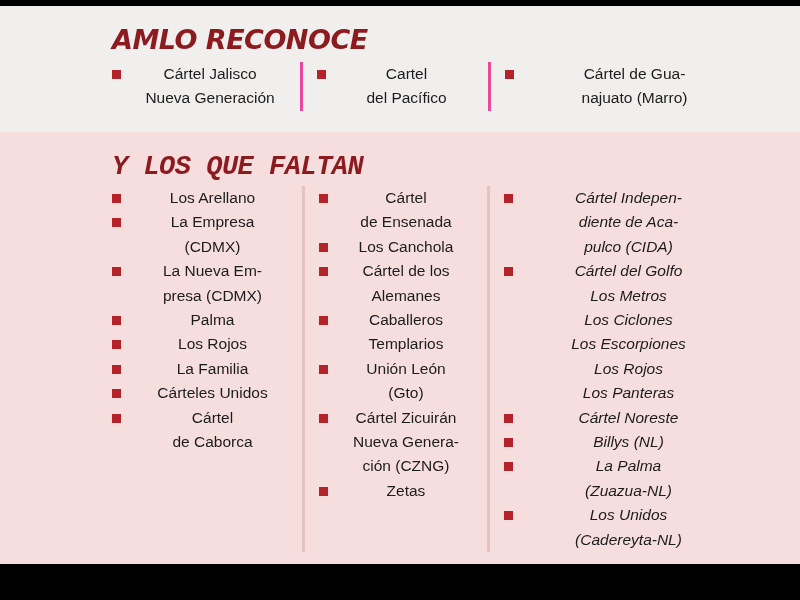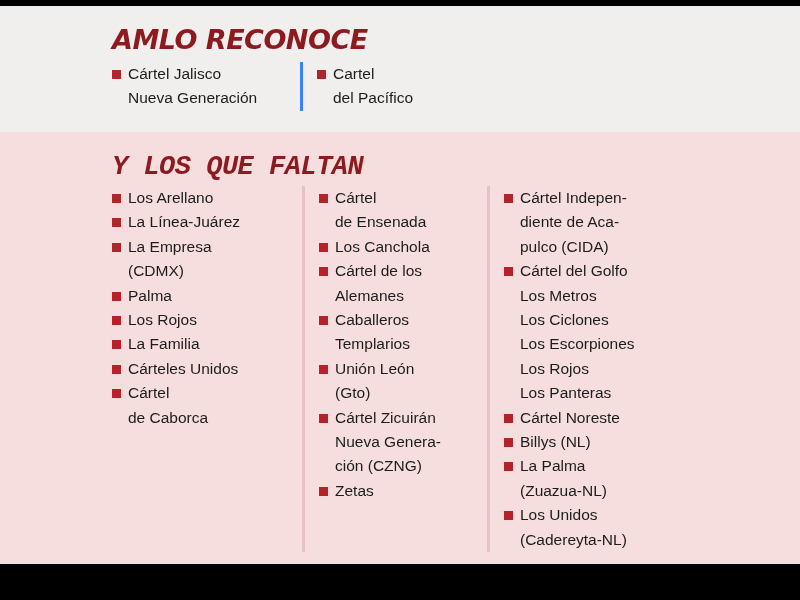--- a/index.html
+++ b/index.html
@@ -9,20 +9,21 @@
     height: 600px;
     background: #000000;
     font-family: "Liberation Sans", sans-serif;
     overflow: hidden;
   }
   #canvas {
     position: relative;
     width: 800px;
     height: 600px;
     background: #000000;
+    text-align: center;
   }
   
   .panel-top {
     position: absolute;
     left: 0;
     top: 6px;
     width: 800px;
     height: 126px;
     background: #f1efee;
   }
@@ -68,34 +69,34 @@
     left: 112px;
     top: 186px;
     width: 664px;
     display: flex;
   }
   .col {
     position: relative;
     box-sizing: border-box;
   }
   .col-rule {
-    border-left: 3px solid #3b82f6;
+    border-left: 3px solid #ec4899;
     padding-left: 14px;
   }
   .col-rule-pink {
     border-left: 3px solid #e5c3c3;
     padding-left: 14px;
   }
   .col-top-1 { width: 180px; }
   .col-top-2 { width: 180px; margin-left: 8px;}
   .col-top-3 { width: 260px; margin-left: 8px;}
 
   .col-bot-1 { width: 185px; }
   .col-bot-2 { width: 175px; margin-left: 5px; }
-  .col-bot-3 { width: 250px; margin-left: 10px; }
+  .col-bot-3 { width: 250px; margin-left: 10px; font-style: italic; }
 
   ul.items {
     list-style: none;
     margin: 0;
     padding: 0;
   }
   ul.items li {
     position: relative;
     font-size: 15.5px;
     line-height: 24.4px;
@@ -138,32 +139,39 @@
         <li class="bulleted">Cártel Jalisco
 Nueva Generación</li>
       </ul>
     </div>
     <div class="col col-top-2 col-rule">
       <ul class="items">
         <li class="bulleted">Cartel
 del Pacífico</li>
       </ul>
     </div>
+    <div class="col col-top-3 col-rule">
+      <ul class="items">
+        <li class="bulleted">Cártel de Gua-
+najuato (Marro)</li>
+      </ul>
+    </div>
   </div>
 
   <div class="heading heading-bottom">Y LOS QUE FALTAN</div>
 
   <div class="cols-bottom">
 
     <div class="col col-bot-1">
       <ul class="items">
         <li class="bulleted">Los Arellano</li>
-        <li class="bulleted">La Línea-Juárez</li>
         <li class="bulleted">La Empresa
 (CDMX)</li>
+        <li class="bulleted">La Nueva Em-
+presa (CDMX)</li>
         <li class="bulleted">Palma</li>
         <li class="bulleted">Los Rojos</li>
         <li class="bulleted">La Familia</li>
         <li class="bulleted">Cárteles Unidos</li>
         <li class="bulleted">Cártel
 de Caborca</li>
       </ul>
     </div>
 
     <div class="col col-bot-2 col-rule-pink">

